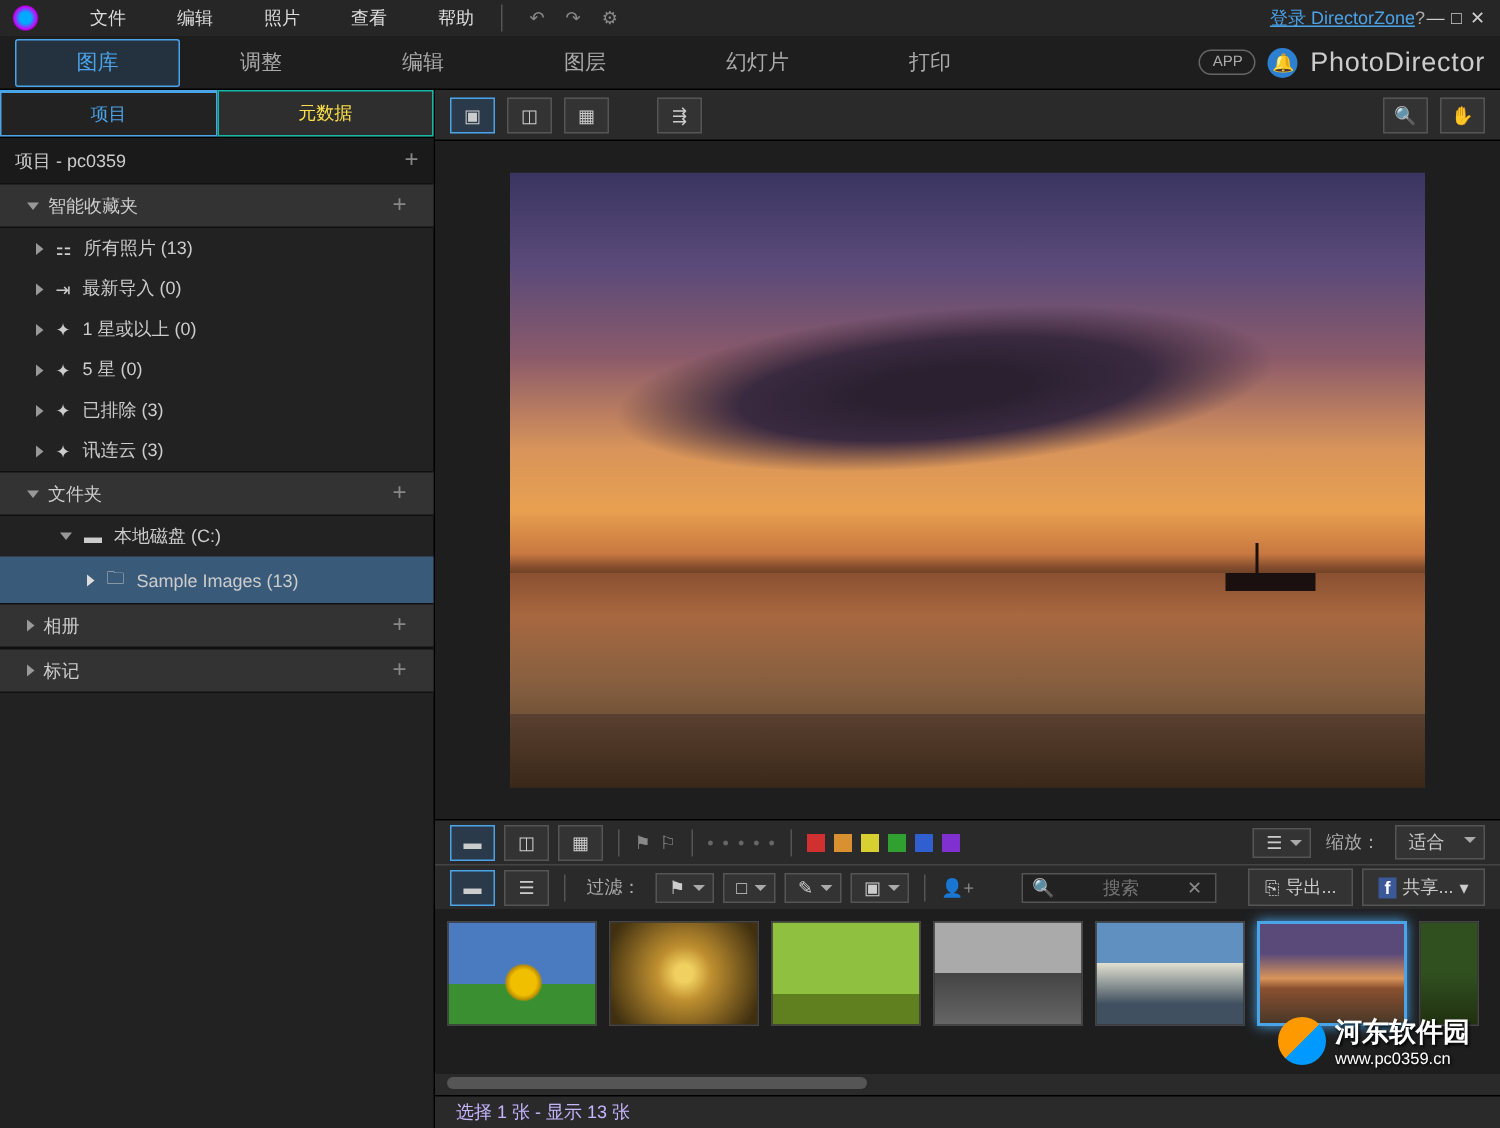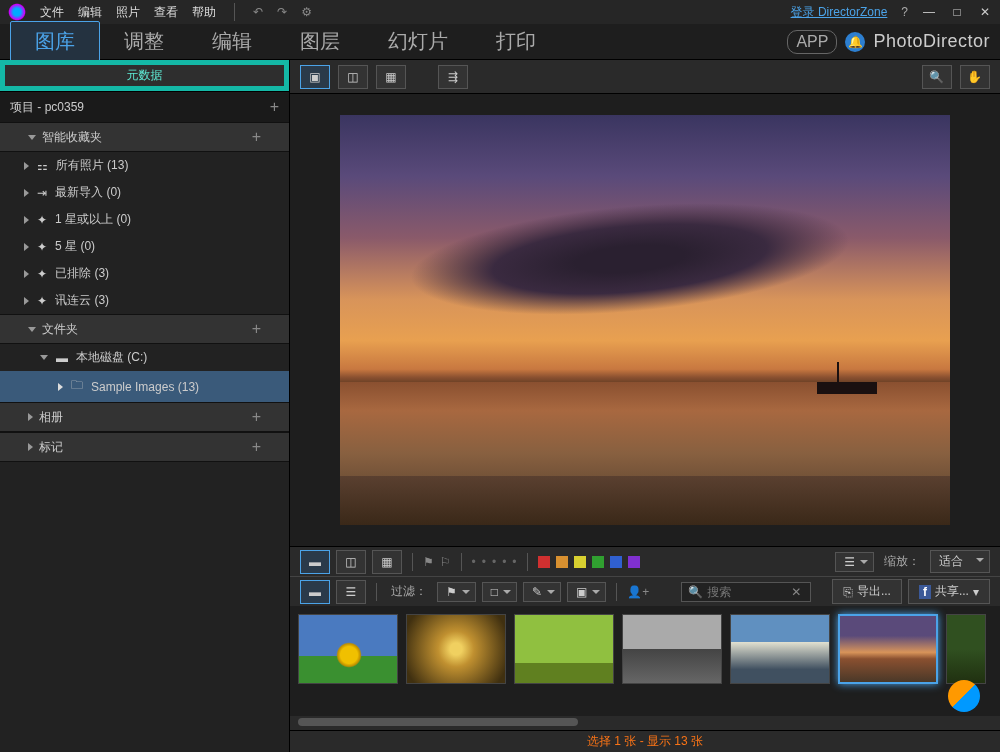--- a/index.html
+++ b/index.html
@@ -1,40 +1,40 @@
 <!DOCTYPE html>
 <html><head>
 <meta charset="utf-8">
 <style>
 * { margin: 0; padding: 0; box-sizing: border-box; font-family: "Microsoft YaHei", Arial, sans-serif; }
 body { background: #1a1a1a; color: #ccc; font-size: 12px; width: 1000px; height: 752px; overflow: hidden; }
 .titlebar { height: 24px; background: #262626; display: flex; align-items: center; padding: 0 8px; gap: 14px; }
 .logo-icon { width: 18px; height: 18px; border-radius: 50%; background: radial-gradient(circle, #0af 30%, #c0f 60%, #222 70%); }
-.menu-item { color: #ddd; cursor: pointer; }
-.titlebar-right { margin-left: auto; display: flex; gap: 14px; align-items: center; }
+.menu-item { color: #ddd; cursor: pointer; margin-left: 20px; }
+.titlebar-right { margin-left: auto; display: flex; gap: 0; align-items: center; }
 .link { color: #4ba3e8; text-decoration: underline; cursor: pointer; }
 .win-btn { width: 14px; height: 14px; cursor: pointer; display: flex; align-items: center; justify-content: center; }
 
 .main-tabs { height: 36px; background: #1e1e1e; display: flex; align-items: center; padding: 0 10px; gap: 0; border-bottom: 1px solid #000; }
-.tab { padding: 6px 24px; color: #aaa; cursor: pointer; font-size: 20px; }
+.tab { padding: 6px 40px; color: #aaa; cursor: pointer; font-size: 14px; }
 .tab.active { color: #4ba3e8; border: 1px solid #4ba3e8; border-radius: 2px; background: #243240; }
 .tab-spacer { flex: 1; }
-.app-badge { border: 1px solid #666; border-radius: 10px; padding: 2px 8px; font-size: 16px; color: #aaa; margin-right: 8px; }
+.app-badge { border: 1px solid #666; border-radius: 10px; padding: 2px 8px; font-size: 10px; color: #aaa; margin-right: 8px; }
 .bell-icon { width: 20px; height: 20px; background: #2d7fd0; border-radius: 50%; display: flex; align-items: center; justify-content: center; color: #fff; margin-right: 8px; }
 .app-name { font-size: 18px; color: #ccc; letter-spacing: 0.5px; }
 
 .content { display: flex; height: 692px; }
 .sidebar { width: 290px; background: #222; border-right: 1px solid #000; display: flex; flex-direction: column; }
 .side-tabs { display: flex; height: 32px; border-bottom: 1px solid #000; }
-.side-tab { flex: 1; display: flex; align-items: center; justify-content: center; background: #2e2e2e; color: #5eead4; cursor: pointer; border: 5px solid #14b8a6; }
+.side-tab { flex: 1; display: flex; align-items: center; justify-content: center; background: #2e2e2e; color: #fde047; cursor: pointer; border: 1px solid #14b8a6; }
 .side-tab.active { color: #4ba3e8; border: 1px solid #4ba3e8; border-top: 2px solid #4ba3e8; background: #222; }
 
 .proj-header { padding: 6px 10px; display: flex; justify-content: space-between; align-items: center; color: #ccc; background: #1a1a1a; }
 .plus { color: #888; font-size: 16px; cursor: pointer; }
-.section-head { background: #333; padding: 5px 28px; display: flex; align-items: center; gap: 6px; border-top: 1px solid #111; border-bottom: 1px solid #111; }
+.section-head { background: #333; padding: 5px 18px; display: flex; align-items: center; gap: 6px; border-top: 1px solid #111; border-bottom: 1px solid #111; }
 .section-head .plus { margin-left: auto; }
 .tri { width: 0; height: 0; border-left: 4px solid transparent; border-right: 4px solid transparent; border-top: 5px solid #999; }
 .tri-r { border-top: 4px solid transparent; border-bottom: 4px solid transparent; border-left: 5px solid #999; display: inline-block; }
 .tree-item { padding: 5px 10px 5px 24px; display: flex; align-items: center; gap: 8px; cursor: pointer; }
 .tree-item.sub { padding-left: 40px; }
 .tree-item.sel { background: #3a5a7a; padding-left: 58px; }
 
 .import-hint { margin: 8px 16px; text-align: center; padding: 8px; color: #ccc; background: #444; border-radius: 4px; position: relative; }
 .import-hint::after { content: ''; position: absolute; bottom: -8px; left: 50%; margin-left: -8px; border: 8px solid transparent; border-top-color: #444; }
 .import-btn { margin: 14px 16px 10px; padding: 6px; text-align: center; background: #333; border: 1px solid #555; cursor: pointer; color: #ccc; }
@@ -55,29 +55,29 @@
 .boat::before { content: ''; position: absolute; top: -20px; left: 20px; width: 2px; height: 20px; background: #1a1010; }
 
 .strip-toolbar { height: 30px; background: #2a2a2a; display: flex; align-items: center; padding: 0 10px; gap: 6px; border-top: 1px solid #000; }
 .strip-toolbar2 { height: 30px; background: #2a2a2a; display: flex; align-items: center; padding: 0 10px; gap: 6px; border-top: 1px solid #444; }
 .color-sq { width: 12px; height: 12px; cursor: pointer; }
 .sep { width: 1px; height: 18px; background: #555; margin: 0 4px; }
 .label-txt { color: #aaa; margin: 0 4px; }
 .combo { background: #333; border: 1px solid #555; padding: 2px 18px 2px 8px; position: relative; cursor: pointer; color: #ccc; min-width: 60px; }
 .combo::after { content: ''; position: absolute; right: 5px; top: 7px; border: 4px solid transparent; border-top-color: #aaa; }
 .search-box { background: #222; border: 1px solid #555; padding: 2px 6px; display: flex; align-items: center; gap: 4px; width: 130px; }
-.search-box input { background: transparent; border: none; color: #f97316; outline: none; width: 80px; font-size: 12px; }
+.search-box input { background: transparent; border: none; color: #f97316; outline: none; width: 80px; font-size: 12px; text-align: center; }
 .btn { background: #333; border: 1px solid #555; padding: 3px 10px; cursor: pointer; color: #ccc; display: flex; align-items: center; gap: 4px; }
 
 .thumbs { height: 110px; background: #1e1e1e; padding: 8px; display: flex; gap: 8px; overflow-x: hidden; }
 .thumb { width: 100px; height: 70px; border: 1px solid #444; cursor: pointer; flex-shrink: 0; position: relative; }
 .thumb.sel { border: 2px solid #4ba3e8; box-shadow: 0 0 8px #4ba3e8; }
 .scroll-area { height: 14px; background: #2a2a2a; padding: 2px 8px; }
 .scrollbar { height: 8px; width: 280px; background: #555; border-radius: 4px; }
-.status { height: 22px; background: #2a2a2a; padding: 2px 14px; color: #f97316; display: flex; gap: 30px; align-items: center; border-top: 1px solid #000; flex-direction: column; }
+.status { height: 22px; background: #2a2a2a; padding: 2px 14px; color: #c4b5fd; display: flex; gap: 30px; align-items: flex-start; border-top: 1px solid #000; flex-direction: column; }
 
 .watermark { position: absolute; bottom: 40px; right: 20px; color: #fff; font-size: 18px; font-weight: bold; text-shadow: 1px 1px 2px #000; display: flex; align-items: center; gap: 6px; pointer-events: none; }
 .wm-logo { width: 32px; height: 32px; background: linear-gradient(135deg, #f90 50%, #09f 50%); border-radius: 50%; }
 </style>
 </head>
 <body>
 
 <div class="titlebar">
   <span class="logo-icon"></span>
   <span class="menu-item">文件</span>
@@ -108,20 +108,21 @@
   <span class="tab-spacer"></span>
   <span class="app-badge">APP</span>
   <span class="bell-icon">🔔</span>
   <span class="app-name">PhotoDirector</span>
 </div>
 
 <div class="content">
 
   <div class="sidebar">
     <div class="side-tabs">
+      <div class="side-tab active">项目</div>
       <div class="side-tab">元数据</div>
     </div>
     <div class="proj-header">
       <span>项目 - pc0359</span>
       <span class="plus">+</span>
     </div>
 
     <div class="section-head">
       <span class="tri"></span>
       <span>智能收藏夹</span>
@@ -280,13 +281,17 @@
       <div class="scrollbar"></div>
     </div>
     <div class="status">
       <span>选择 1 张 - 显示 13 张</span>
     </div>
   </div>
 </div>
 
 <div class="watermark">
   <div class="wm-logo"></div>
+  <div>
+    <div>河东软件园</div>
+    <div style="font-size:11px;font-weight:normal">www.pc0359.cn</div>
+  </div>
 </div>
 
 </body></html>

